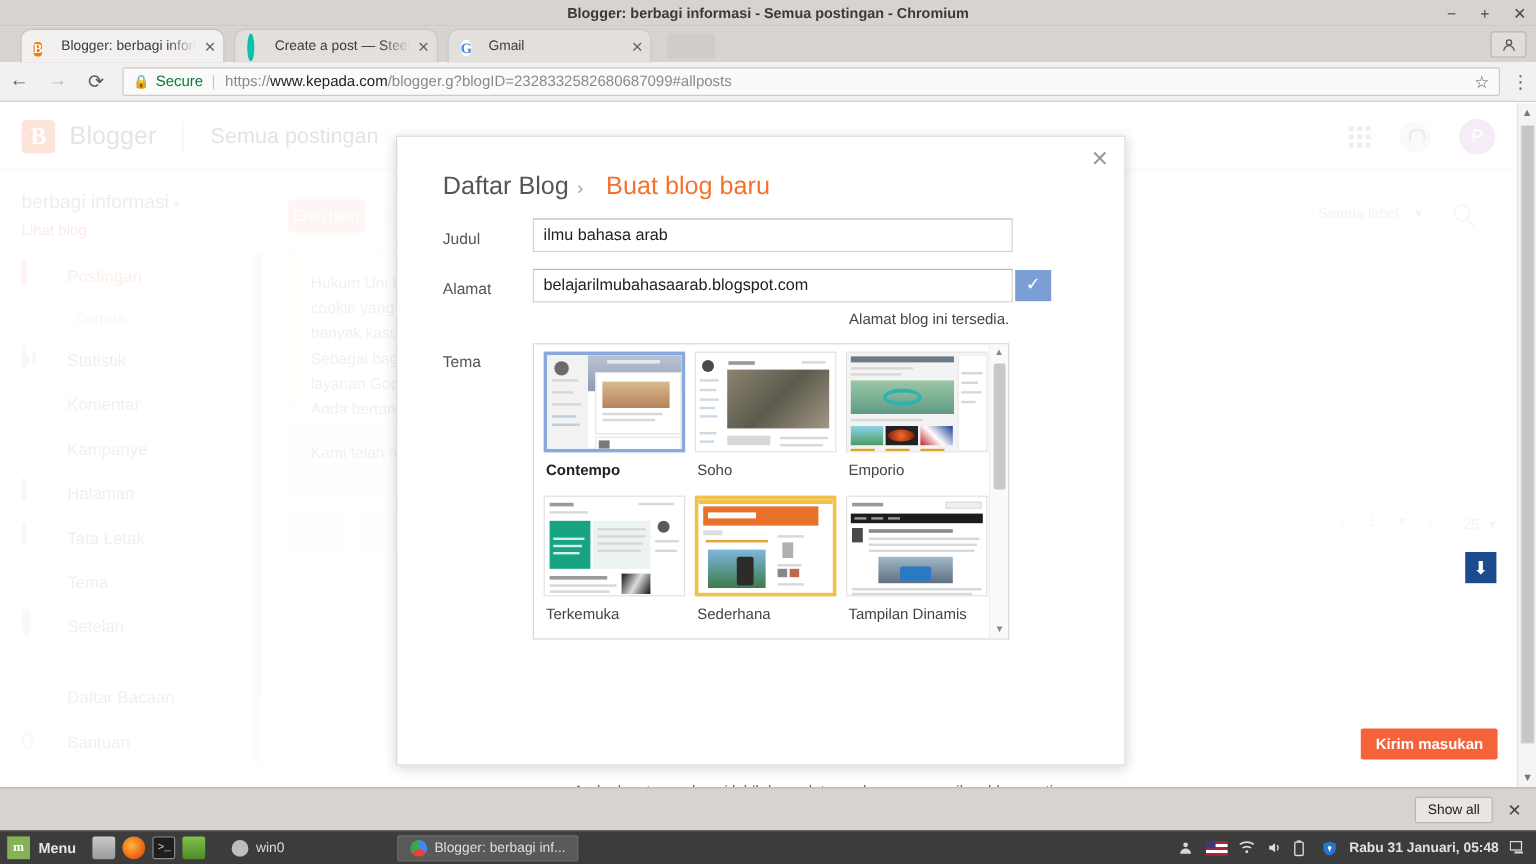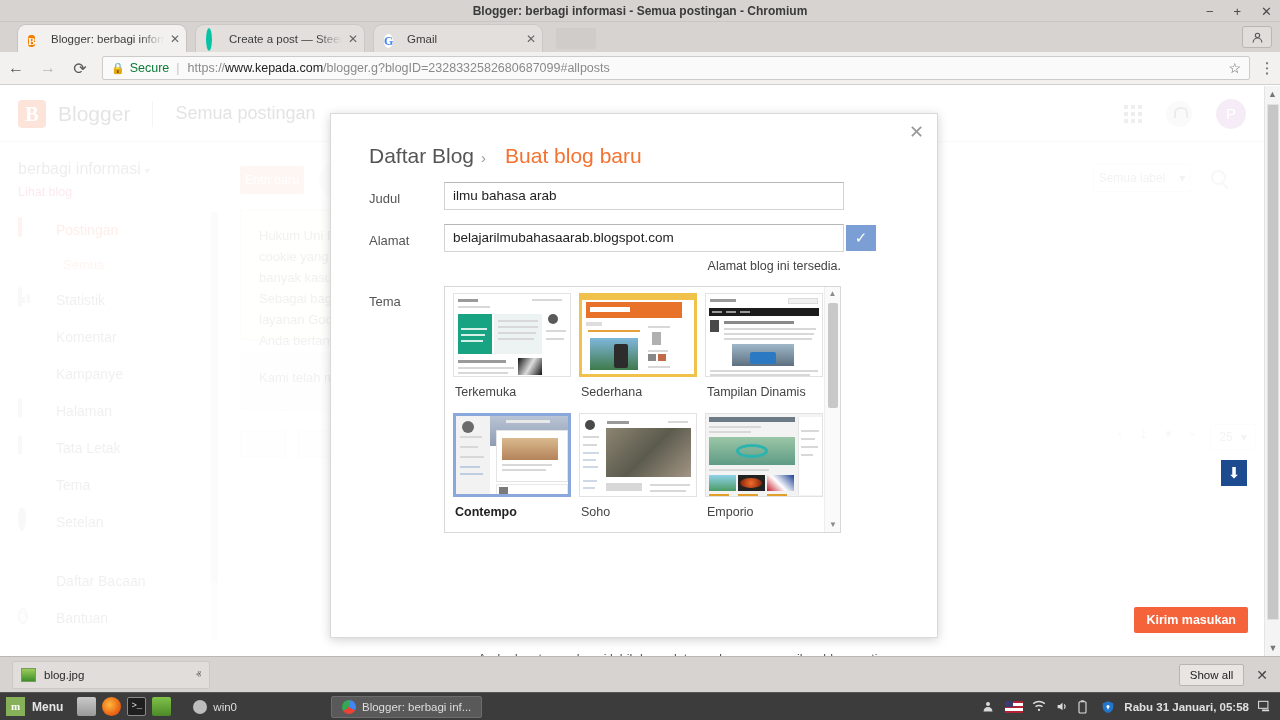--- a/index.html
+++ b/index.html
@@ -484,88 +484,20 @@
       </div>
       <div class="check-btn">✓</div>
       <div class="avail">Alamat blog ini tersedia.</div>
 
       <div class="frow" style="top:180px;width:74px;">
         <span class="flabel">Tema</span>
       </div>
 
       <div class="theme-box">
         <div class="theme-grid">
-
-          <div class="theme-row">
-
-            <div class="theme-cell">
-              <div class="thumb">
-                <div class="t-txtline" style="left:4px;top:5px;width:20px;background:#9a9a9a;height:3px;"></div>
-                <div class="t-txtline" style="left:4px;top:12px;width:32px;"></div>
-                <div class="t-txtline" style="left:78px;top:5px;width:30px;"></div>
-                <div class="t-bar" style="left:4px;top:20px;width:34px;height:40px;background:#18a383;"></div>
-                <div class="t-txtline" style="left:7px;top:34px;width:26px;background:#d6efe7;"></div>
-                <div class="t-txtline" style="left:7px;top:40px;width:24px;background:#d6efe7;"></div>
-                <div class="t-txtline" style="left:7px;top:46px;width:22px;background:#d6efe7;"></div>
-                <div class="t-bar" style="left:40px;top:20px;width:48px;height:40px;background:#edf2f3;"></div>
-                <div class="t-txtline" style="left:44px;top:26px;width:40px;"></div>
-                <div class="t-txtline" style="left:44px;top:32px;width:40px;"></div>
-                <div class="t-txtline" style="left:44px;top:38px;width:38px;"></div>
-                <div class="t-txtline" style="left:44px;top:44px;width:36px;"></div>
-                <div class="t-bar" style="left:94px;top:20px;width:10px;height:10px;background:#5a5a5a;border-radius:50%;"></div>
-                <div class="t-txtline" style="left:92px;top:36px;width:20px;"></div>
-                <div class="t-txtline" style="left:92px;top:44px;width:18px;"></div>
-                <div class="t-txtline" style="left:4px;top:66px;width:48px;background:#9a9a9a;height:3px;"></div>
-                <div class="t-txtline" style="left:4px;top:73px;width:56px;"></div>
-                <div class="t-txtline" style="left:4px;top:78px;width:50px;"></div>
-                <div class="t-bar" style="left:64px;top:64px;width:24px;height:17px;background:linear-gradient(120deg,#111,#ddd,#111);"></div>
-              </div>
-              <div class="tname">Terkemuka</div>
-            </div>
-
-            <div class="theme-cell">
-              <div class="thumb" style="border-color:#f0c14b;border-width:3px;border-style:solid;">
-                <div class="t-bar" style="left:0;top:0;width:112px;height:4px;background:#f0c14b;"></div>
-                <div class="t-bar" style="left:4px;top:6px;width:96px;height:16px;background:#e8722a;"></div>
-                <div class="t-txtline" style="left:8px;top:11px;width:40px;background:#fff;height:5px;"></div>
-                <div class="t-bar" style="left:4px;top:26px;width:16px;height:4px;background:#ddd;"></div>
-                <div class="t-txtline" style="left:6px;top:34px;width:52px;background:#e8a23a;"></div>
-                <div class="t-bar" style="left:8px;top:42px;width:48px;height:32px;background:linear-gradient(#7fb7dd,#3f7a4a);"></div>
-                <div class="t-bar" style="left:32px;top:48px;width:14px;height:24px;background:#2c2c2c;border-radius:2px;"></div>
-                <div class="t-txtline" style="left:66px;top:30px;width:22px;"></div>
-                <div class="t-bar" style="left:70px;top:36px;width:9px;height:13px;background:#b0b0b0;"></div>
-                <div class="t-txtline" style="left:66px;top:54px;width:20px;"></div>
-                <div class="t-bar" style="left:66px;top:58px;width:8px;height:7px;background:#888;"></div>
-                <div class="t-bar" style="left:76px;top:58px;width:8px;height:7px;background:#c2694a;"></div>
-                <div class="t-txtline" style="left:66px;top:70px;width:22px;"></div>
-              </div>
-              <div class="tname">Sederhana</div>
-            </div>
-
-            <div class="theme-cell">
-              <div class="thumb">
-                <div class="t-txtline" style="left:4px;top:5px;width:26px;background:#9a9a9a;height:3px;"></div>
-                <div class="t-bar" style="left:82px;top:4px;width:30px;height:6px;background:#f0f0f0;border:1px solid #dcdcdc;"></div>
-                <div class="t-bar" style="left:3px;top:14px;width:110px;height:8px;background:#1c1c1c;"></div>
-                <div class="t-txtline" style="left:6px;top:17px;width:10px;background:#999;"></div>
-                <div class="t-txtline" style="left:20px;top:17px;width:10px;background:#999;"></div>
-                <div class="t-txtline" style="left:34px;top:17px;width:10px;background:#999;"></div>
-                <div class="t-bar" style="left:4px;top:26px;width:9px;height:12px;background:#4a4a4a;"></div>
-                <div class="t-txtline" style="left:18px;top:27px;width:70px;background:#8a8a8a;height:3px;"></div>
-                <div class="t-txtline" style="left:18px;top:34px;width:92px;"></div>
-                <div class="t-txtline" style="left:18px;top:39px;width:90px;"></div>
-                <div class="t-txtline" style="left:18px;top:44px;width:88px;"></div>
-                <div class="t-bar" style="left:26px;top:50px;width:62px;height:22px;background:linear-gradient(#9fb8c9,#5e7080);"></div>
-                <div class="t-bar" style="left:44px;top:58px;width:26px;height:12px;background:#2b79c2;border-radius:2px;"></div>
-                <div class="t-txtline" style="left:4px;top:76px;width:108px;"></div>
-                <div class="t-txtline" style="left:4px;top:80px;width:100px;"></div>
-              </div>
-              <div class="tname">Tampilan Dinamis</div>
-            </div>
-          </div>
 
           <div class="theme-row">
 
             <div class="theme-cell selected">
               <div class="thumb">
                 <div class="t-bar" style="left:0;top:0;width:34px;height:78px;background:#f2f2f2;"></div>
                 <div class="t-bar" style="left:34px;top:0;width:78px;height:30px;background:linear-gradient(#b9c4d4,#8e9cb3);"></div>
                 <div class="t-bar" style="left:6px;top:5px;width:12px;height:12px;background:#6b6b6b;border-radius:50%;"></div>
                 <div class="t-txtline" style="left:4px;top:20px;width:22px;"></div>
                 <div class="t-txtline" style="left:4px;top:30px;width:18px;"></div>
@@ -622,20 +554,88 @@
                 <div class="t-bar" style="left:92px;top:3px;width:24px;height:78px;background:#fff;border-left:1px solid #e6e6e6;"></div>
                 <div class="t-txtline" style="left:95px;top:16px;width:18px;"></div>
                 <div class="t-txtline" style="left:95px;top:24px;width:14px;"></div>
                 <div class="t-txtline" style="left:95px;top:32px;width:17px;"></div>
                 <div class="t-txtline" style="left:95px;top:40px;width:12px;"></div>
               </div>
               <div class="tname">Emporio</div>
             </div>
           </div>
 
+          <div class="theme-row">
+
+            <div class="theme-cell">
+              <div class="thumb">
+                <div class="t-txtline" style="left:4px;top:5px;width:20px;background:#9a9a9a;height:3px;"></div>
+                <div class="t-txtline" style="left:4px;top:12px;width:32px;"></div>
+                <div class="t-txtline" style="left:78px;top:5px;width:30px;"></div>
+                <div class="t-bar" style="left:4px;top:20px;width:34px;height:40px;background:#18a383;"></div>
+                <div class="t-txtline" style="left:7px;top:34px;width:26px;background:#d6efe7;"></div>
+                <div class="t-txtline" style="left:7px;top:40px;width:24px;background:#d6efe7;"></div>
+                <div class="t-txtline" style="left:7px;top:46px;width:22px;background:#d6efe7;"></div>
+                <div class="t-bar" style="left:40px;top:20px;width:48px;height:40px;background:#edf2f3;"></div>
+                <div class="t-txtline" style="left:44px;top:26px;width:40px;"></div>
+                <div class="t-txtline" style="left:44px;top:32px;width:40px;"></div>
+                <div class="t-txtline" style="left:44px;top:38px;width:38px;"></div>
+                <div class="t-txtline" style="left:44px;top:44px;width:36px;"></div>
+                <div class="t-bar" style="left:94px;top:20px;width:10px;height:10px;background:#5a5a5a;border-radius:50%;"></div>
+                <div class="t-txtline" style="left:92px;top:36px;width:20px;"></div>
+                <div class="t-txtline" style="left:92px;top:44px;width:18px;"></div>
+                <div class="t-txtline" style="left:4px;top:66px;width:48px;background:#9a9a9a;height:3px;"></div>
+                <div class="t-txtline" style="left:4px;top:73px;width:56px;"></div>
+                <div class="t-txtline" style="left:4px;top:78px;width:50px;"></div>
+                <div class="t-bar" style="left:64px;top:64px;width:24px;height:17px;background:linear-gradient(120deg,#111,#ddd,#111);"></div>
+              </div>
+              <div class="tname">Terkemuka</div>
+            </div>
+
+            <div class="theme-cell">
+              <div class="thumb" style="border-color:#f0c14b;border-width:3px;border-style:solid;">
+                <div class="t-bar" style="left:0;top:0;width:112px;height:4px;background:#f0c14b;"></div>
+                <div class="t-bar" style="left:4px;top:6px;width:96px;height:16px;background:#e8722a;"></div>
+                <div class="t-txtline" style="left:8px;top:11px;width:40px;background:#fff;height:5px;"></div>
+                <div class="t-bar" style="left:4px;top:26px;width:16px;height:4px;background:#ddd;"></div>
+                <div class="t-txtline" style="left:6px;top:34px;width:52px;background:#e8a23a;"></div>
+                <div class="t-bar" style="left:8px;top:42px;width:48px;height:32px;background:linear-gradient(#7fb7dd,#3f7a4a);"></div>
+                <div class="t-bar" style="left:32px;top:48px;width:14px;height:24px;background:#2c2c2c;border-radius:2px;"></div>
+                <div class="t-txtline" style="left:66px;top:30px;width:22px;"></div>
+                <div class="t-bar" style="left:70px;top:36px;width:9px;height:13px;background:#b0b0b0;"></div>
+                <div class="t-txtline" style="left:66px;top:54px;width:20px;"></div>
+                <div class="t-bar" style="left:66px;top:58px;width:8px;height:7px;background:#888;"></div>
+                <div class="t-bar" style="left:76px;top:58px;width:8px;height:7px;background:#c2694a;"></div>
+                <div class="t-txtline" style="left:66px;top:70px;width:22px;"></div>
+              </div>
+              <div class="tname">Sederhana</div>
+            </div>
+
+            <div class="theme-cell">
+              <div class="thumb">
+                <div class="t-txtline" style="left:4px;top:5px;width:26px;background:#9a9a9a;height:3px;"></div>
+                <div class="t-bar" style="left:82px;top:4px;width:30px;height:6px;background:#f0f0f0;border:1px solid #dcdcdc;"></div>
+                <div class="t-bar" style="left:3px;top:14px;width:110px;height:8px;background:#1c1c1c;"></div>
+                <div class="t-txtline" style="left:6px;top:17px;width:10px;background:#999;"></div>
+                <div class="t-txtline" style="left:20px;top:17px;width:10px;background:#999;"></div>
+                <div class="t-txtline" style="left:34px;top:17px;width:10px;background:#999;"></div>
+                <div class="t-bar" style="left:4px;top:26px;width:9px;height:12px;background:#4a4a4a;"></div>
+                <div class="t-txtline" style="left:18px;top:27px;width:70px;background:#8a8a8a;height:3px;"></div>
+                <div class="t-txtline" style="left:18px;top:34px;width:92px;"></div>
+                <div class="t-txtline" style="left:18px;top:39px;width:90px;"></div>
+                <div class="t-txtline" style="left:18px;top:44px;width:88px;"></div>
+                <div class="t-bar" style="left:26px;top:50px;width:62px;height:22px;background:linear-gradient(#9fb8c9,#5e7080);"></div>
+                <div class="t-bar" style="left:44px;top:58px;width:26px;height:12px;background:#2b79c2;border-radius:2px;"></div>
+                <div class="t-txtline" style="left:4px;top:76px;width:108px;"></div>
+                <div class="t-txtline" style="left:4px;top:80px;width:100px;"></div>
+              </div>
+              <div class="tname">Tampilan Dinamis</div>
+            </div>
+          </div>
+
         </div>
         <div class="theme-scroll">
           <div class="ar">▲</div>
           <div class="th"></div>
           <div class="ar" style="position:absolute;bottom:0;left:0;width:16px;">▼</div>
         </div>
       </div>
 
       <div class="hint">Anda dapat menelusuri lebih banyak tema dan menyesuaikan blog nanti.</div>
 
@@ -645,25 +645,20 @@
     <div class="feedback-btn" style="top:521px;">Kirim masukan</div>
   </div>
 
   <div class="page-scrollbar">
     <div class="arrow">▲</div>
     <div class="thumb"></div>
     <div class="arrow" style="position:absolute;bottom:0;left:0;width:16px;">▼</div>
   </div>
 
   <div class="shelf">
-    <div class="dl-item">
-      <span class="dl-thumb"></span>
-      <span class="dl-name">blog.jpg</span>
-      <span class="dl-caret">ⱏ</span>
-    </div>
     <div class="shelf-right">
       <span class="showall">Show all</span>
       <span class="shelf-x">✕</span>
     </div>
   </div>
 
   <div class="taskbar">
     <span class="mint-logo">m</span>
     <span class="menu-txt">Menu</span>
     <span class="ql">
@@ -707,21 +702,21 @@
             <rect x="1" y="2.5" width="10" height="16" rx="1.5" fill="none" stroke="#ddd" stroke-width="1.6"></rect>
           </svg>
       </span>
       <span class="tray-ico">
         <svg width="14" height="14" viewBox="0 0 24 24">
             <path d="M12 2l9 3.5v6c0 5.5-3.8 9.8-9 10.5-5.2-.7-9-5-9-10.5v-6z" fill="#2277cc"></path>
             <circle cx="12" cy="11" r="2.6" fill="#fff"></circle>
             <rect x="11" y="11" width="2" height="5" fill="#fff"></rect>
           </svg>
       </span>
-      <span class="tray-time">Rabu 31 Januari, 05:58</span>
+      <span class="tray-time">Rabu 31 Januari, 05:48</span>
       <span class="tray-ico">
         <svg width="14" height="12" viewBox="0 0 24 20">
             <rect x="1" y="2" width="16" height="12" fill="none" stroke="#ddd" stroke-width="1.8"></rect>
             <rect x="7" y="16" width="12" height="3" fill="#ddd"></rect>
           </svg>
       </span>
     </span>
   </div>
 
 </div>

